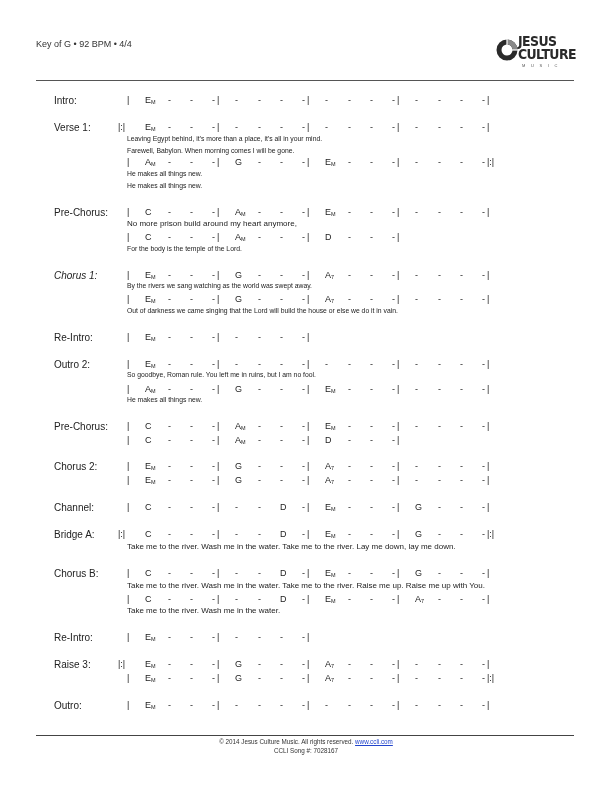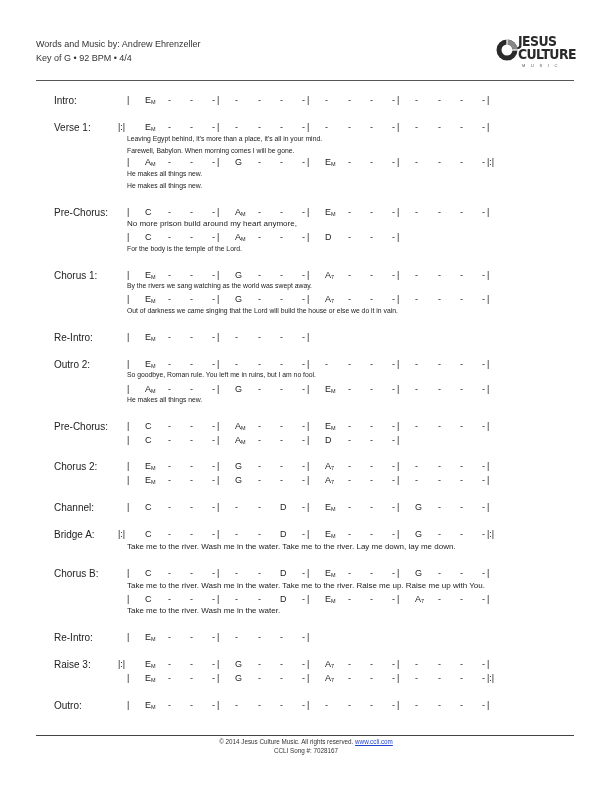--- a/index.html
+++ b/index.html
@@ -20,21 +20,20 @@
   .tok sub { font-size: 5.5px; vertical-align: -1px; }
   .lyric { position: absolute; left: 127px; font-size: 6.8px; color: #222; white-space: nowrap; }
   .lyric.big { font-size: 8px; }
   .footer { position: absolute; left: 0; width: 612px; text-align: center; font-size: 6.3px; color: #333; }
   .footer a { color: #2244cc; text-decoration: underline; }
 </style>
 </head>
 <body>
 
 <div class="header">
-  <div class="subline">Words and Music by: Andrew Ehrenzeller</div>
   <div class="subline">Key of G • 92 BPM • 4/4</div>
 </div>
 
 <div class="logo">
   <svg width="22" height="22" viewBox="0 0 22 22" style="position:absolute;left:0;top:5px;">
     <circle cx="11" cy="11" r="8" fill="none" stroke="#2a2a2a" stroke-width="5"></circle>
     <path d="M11 3 A8 8 0 0 1 19 11" fill="none" stroke="#888" stroke-width="5"></path>
     <line x1="11" y1="0" x2="11" y2="7" stroke="#fff" stroke-width="1.2"></line>
     <line x1="15" y1="11" x2="22" y2="11" stroke="#fff" stroke-width="1.2"></line>
   </svg>
@@ -160,21 +159,21 @@
       <span class="tok" style="left: 302px;">-</span>
       <span class="tok" style="left: 307px;">|</span>
       <span class="tok" style="left: 325px;">D</span>
       <span class="tok" style="left: 348px;">-</span>
       <span class="tok" style="left: 370px;">-</span>
       <span class="tok" style="left: 392px;">-</span>
       <span class="tok" style="left: 397px;">|</span>
     </div>
     <div class="lyric big" style="top: 219px;">No more prison build around my heart anymore,</div>
     <div class="lyric" style="top: 245px;">For the body is the temple of the Lord.</div>
-    <div class="section-label" style="top: 270px;">Chorus 1:</div>
+    <div class="section-label" style="top: 270px; font-style: italic;">Chorus 1:</div>
     <div class="bar-row" style="top: 270px; left: 0px; width: 612px;">
       <span class="tok" style="left: 127px;">|</span>
       <span class="tok" style="left: 145px;">E<sub>M</sub></span>
       <span class="tok" style="left: 168px;">-</span>
       <span class="tok" style="left: 190px;">-</span>
       <span class="tok" style="left: 212px;">-</span>
       <span class="tok" style="left: 217px;">|</span>
       <span class="tok" style="left: 235px;">G</span>
       <span class="tok" style="left: 258px;">-</span>
       <span class="tok" style="left: 280px;">-</span>

